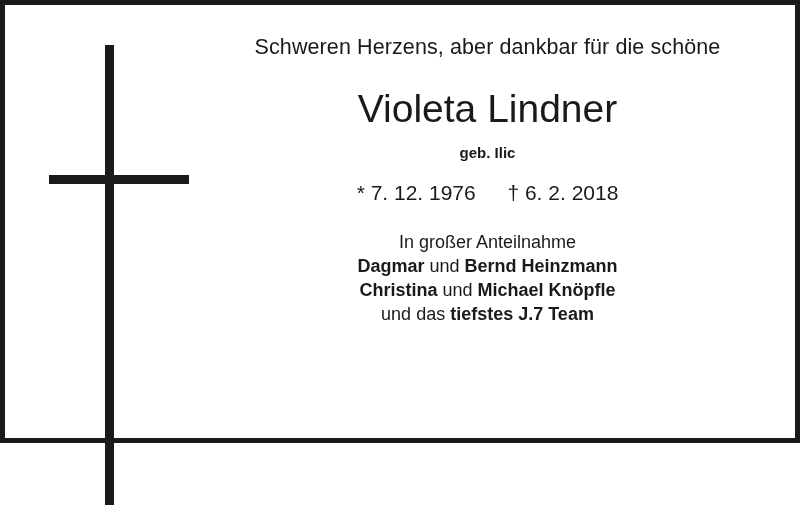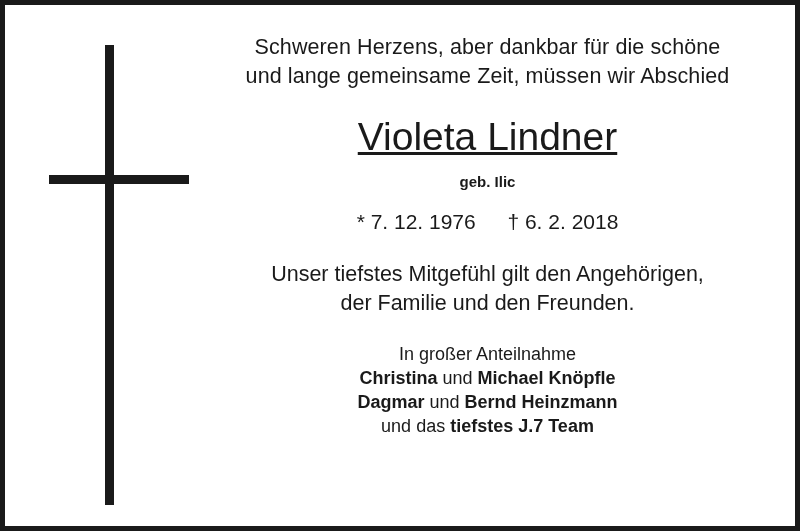--- a/index.html
+++ b/index.html
@@ -11,21 +11,21 @@
     width: 800px;
     height: 531px;
     font-family: "Liberation Sans", sans-serif;
     color: #1a1a1a;
     overflow: hidden;
   }
   .obituary {
     position: relative;
     box-sizing: border-box;
     width: 800px;
-    height: 531px;
+    height: 443px;
     background: #ffffff;
     border: 5px solid #1a1a1a;
     padding: 0;
   }
   .inner {
     position: absolute;
     left: 0;
     top: 0;
     right: 0;
     bottom: 0;
@@ -70,21 +70,20 @@
   }
   .intro .line {
     display: block;
     white-space: nowrap;
   }
   .name {
     font-size: 39px;
     line-height: 1.1;
     margin-top: 26px;
     white-space: nowrap;
-    text-decoration: underline;
   }
   .maiden {
     font-size: 15px;
     font-weight: bold;
     margin-top: 14px;
   }
   .dates {
     font-size: 21px;
     margin-top: 20px;
     white-space: nowrap;
@@ -123,45 +122,40 @@
 
     <div class="cross">
       <div class="vert"></div>
       <div class="horiz"></div>
     </div>
 
     <div class="content">
 
       <div class="intro">
         <span class="line">Schweren Herzens, aber dankbar für die schöne</span>
-        <span class="line">und lange gemeinsame Zeit, müssen wir Abschied</span>
       </div>
 
       <div class="name">Violeta Lindner</div>
 
       <div class="maiden">geb. Ilic</div>
 
       <div class="dates">
         <span>* 7. 12. 1976</span>
         <span class="sep"></span>
         <span>† 6. 2. 2018</span>
       </div>
 
-      <div class="sympathy">
-        <span class="line">Unser tiefstes Mitgefühl gilt den Angehörigen,</span>
-        <span class="line">der Familie und den Freunden.</span>
-      </div>
 
       <div class="closing">
         <span class="line">In großer Anteilnahme</span>
         <span class="line">
-          <span></span><b>Christina</b><span> und </span><b>Michael Knöpfle</b>
+          <span></span><b>Dagmar</b><span> und </span><b>Bernd Heinzmann</b>
         </span>
         <span class="line">
-          <span></span><b>Dagmar</b><span> und </span><b>Bernd Heinzmann</b>
+          <span></span><b>Christina</b><span> und </span><b>Michael Knöpfle</b>
         </span>
         <span class="line">
           <span>und das </span><b>tiefstes J.7 Team</b>
         </span>
       </div>
 
     </div>
   </div>
 </div>
 

